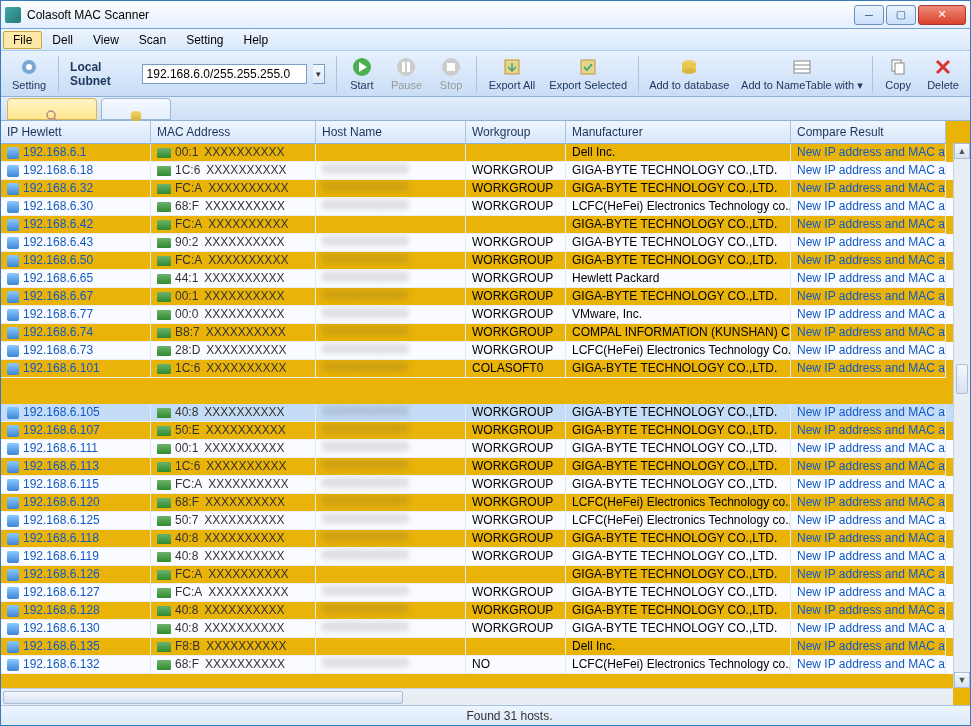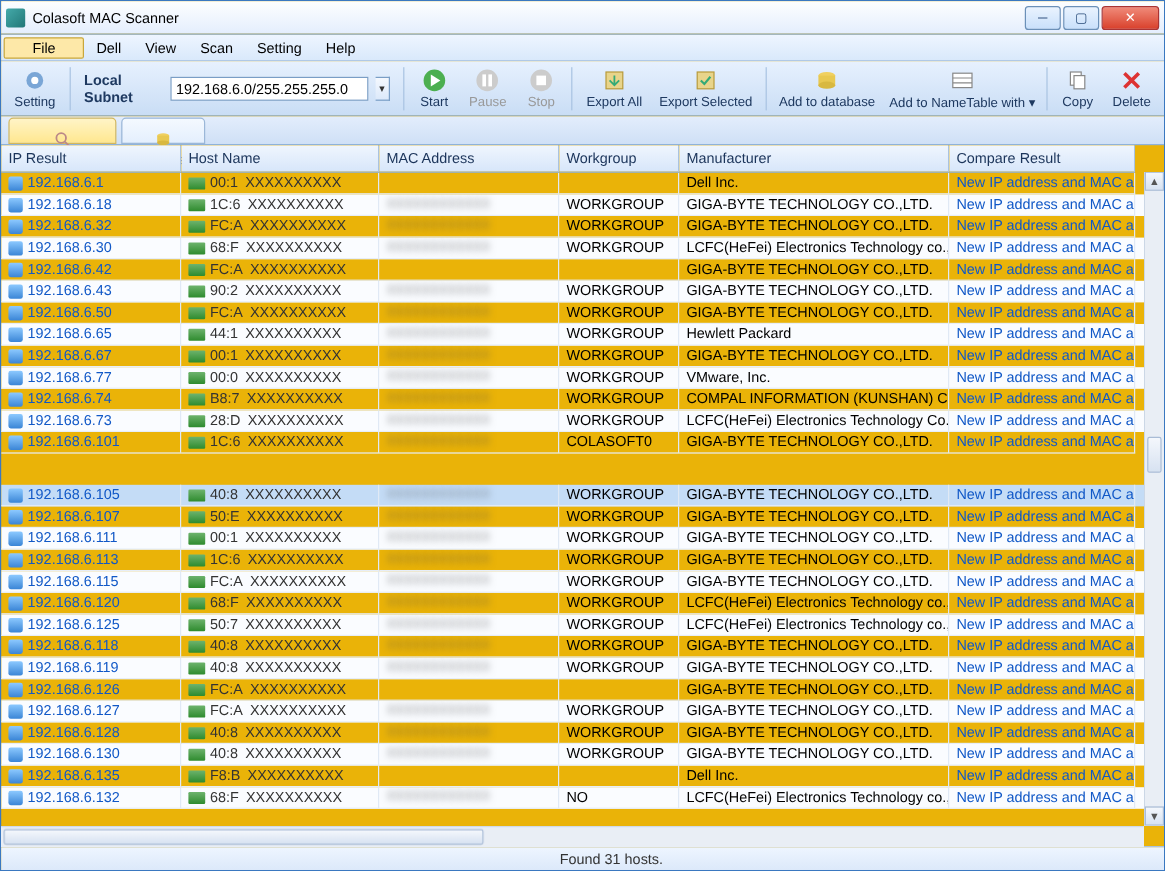--- a/index.html
+++ b/index.html
@@ -7,21 +7,21 @@
 .window { width: 971px; height: 726px; border: 1px solid #3a78c0; background: #eab308; display: flex; flex-direction: column; }
 .titlebar { height: 28px; background: linear-gradient(#fdfeff,#e4eefd); display: flex; align-items: center; padding: 0 4px; border-bottom: 1px solid #7aa6d6; }
 .titlebar .app-icon { width: 16px; height: 16px; background: linear-gradient(135deg,#4aa,#277); border-radius: 2px; margin-right: 6px; }
 .titlebar .title { flex: 1; color: #000; }
 .win-btns { display: flex; gap: 2px; }
 .win-btn { width: 30px; height: 20px; border: 1px solid #6b90b8; border-radius: 3px; display:flex; align-items:center; justify-content:center; font-size:11px; cursor:pointer; }
 .win-btn.min,.win-btn.max{ background: linear-gradient(#eaf3fe,#c9e0fb); color:#2a4d7a;}
 .win-btn.close{ background: linear-gradient(#f08b7a,#d9412c); color:#fff; border-color:#a33; width:48px;}
 .menubar { height: 22px; background: linear-gradient(#eef5ff,#d9e9fb); border-bottom: 1px solid #b0c9e6; display: flex; align-items: center; padding: 0 2px; }
 .menu-item { padding: 2px 10px; cursor: pointer; }
-.menu-item.active { background: #fde8a8; border: 1px solid #c9a73b; border-radius: 2px; padding: 1px 23px; }
+.menu-item.active { background: #fde8a8; border: 1px solid #c9a73b; border-radius: 2px; padding: 1px 9px; }
 .toolbar { height: 46px; background: linear-gradient(#e7f1fe,#c9ddf5); border-bottom: 1px solid #8fb2d9; display: flex; align-items: center; padding: 0 4px; gap: 2px; }
 .tool-btn { display: flex; flex-direction: column; align-items: center; padding: 2px 8px; cursor: pointer; min-width: 40px; }
 .tool-btn .icon { width: 22px; height: 22px; display:flex; align-items:center; justify-content:center; }
 .tool-btn .lbl { font-size: 11px; color: #1e3960; margin-top: 1px; white-space: nowrap; }
 .tool-btn.disabled .lbl { color: #999; }
 .sep { width: 1px; height: 36px; background: #a9c3e1; margin: 0 3px; }
 .subnet-box { display: flex; align-items: center; gap: 6px; margin: 0 6px; }
 .subnet-box label { color: #1e3960; font-weight: bold; }
 .subnet-input { width: 170px; height: 20px; border: 1px solid #7a9ec6; background:#fff; padding: 0 4px; font-size:12px; }
 .dd { width: 14px; height: 20px; border: 1px solid #7a9ec6; border-left:none; background: linear-gradient(#f4f8fe,#dce9fa); display:flex; align-items:center; justify-content:center; font-size:9px; color:#333; cursor:pointer; }
@@ -197,23 +197,23 @@
             <rect x="2" y="4" width="10" height="6" fill="#e8c850"></rect>
             <ellipse cx="7" cy="10" rx="5" ry="2" fill="#d8b840"></ellipse>
           </svg>
         </span>
       <span>Database</span>
     </div>
   </div>
 
   <div class="grid-wrap">
     <div class="grid">
-      <div class="gh">IP Result</div>
+      <div class="gh">IP Hewlett</div>
+      <div class="gh">MAC Address</div>
       <div class="gh">Host Name</div>
-      <div class="gh">MAC Address</div>
       <div class="gh">Workgroup</div>
       <div class="gh">Manufacturer</div>
       <div class="gh">Compare Result</div>
     </div>
     <div class="grid-body" id="grid-body">
         <div class="row">
           <div class="cell ip"><span class="ipicon"></span>192.168.6.1</div>
           <div class="cell mac">
             <span class="macicon"></span>
             <span>00:1</span>

